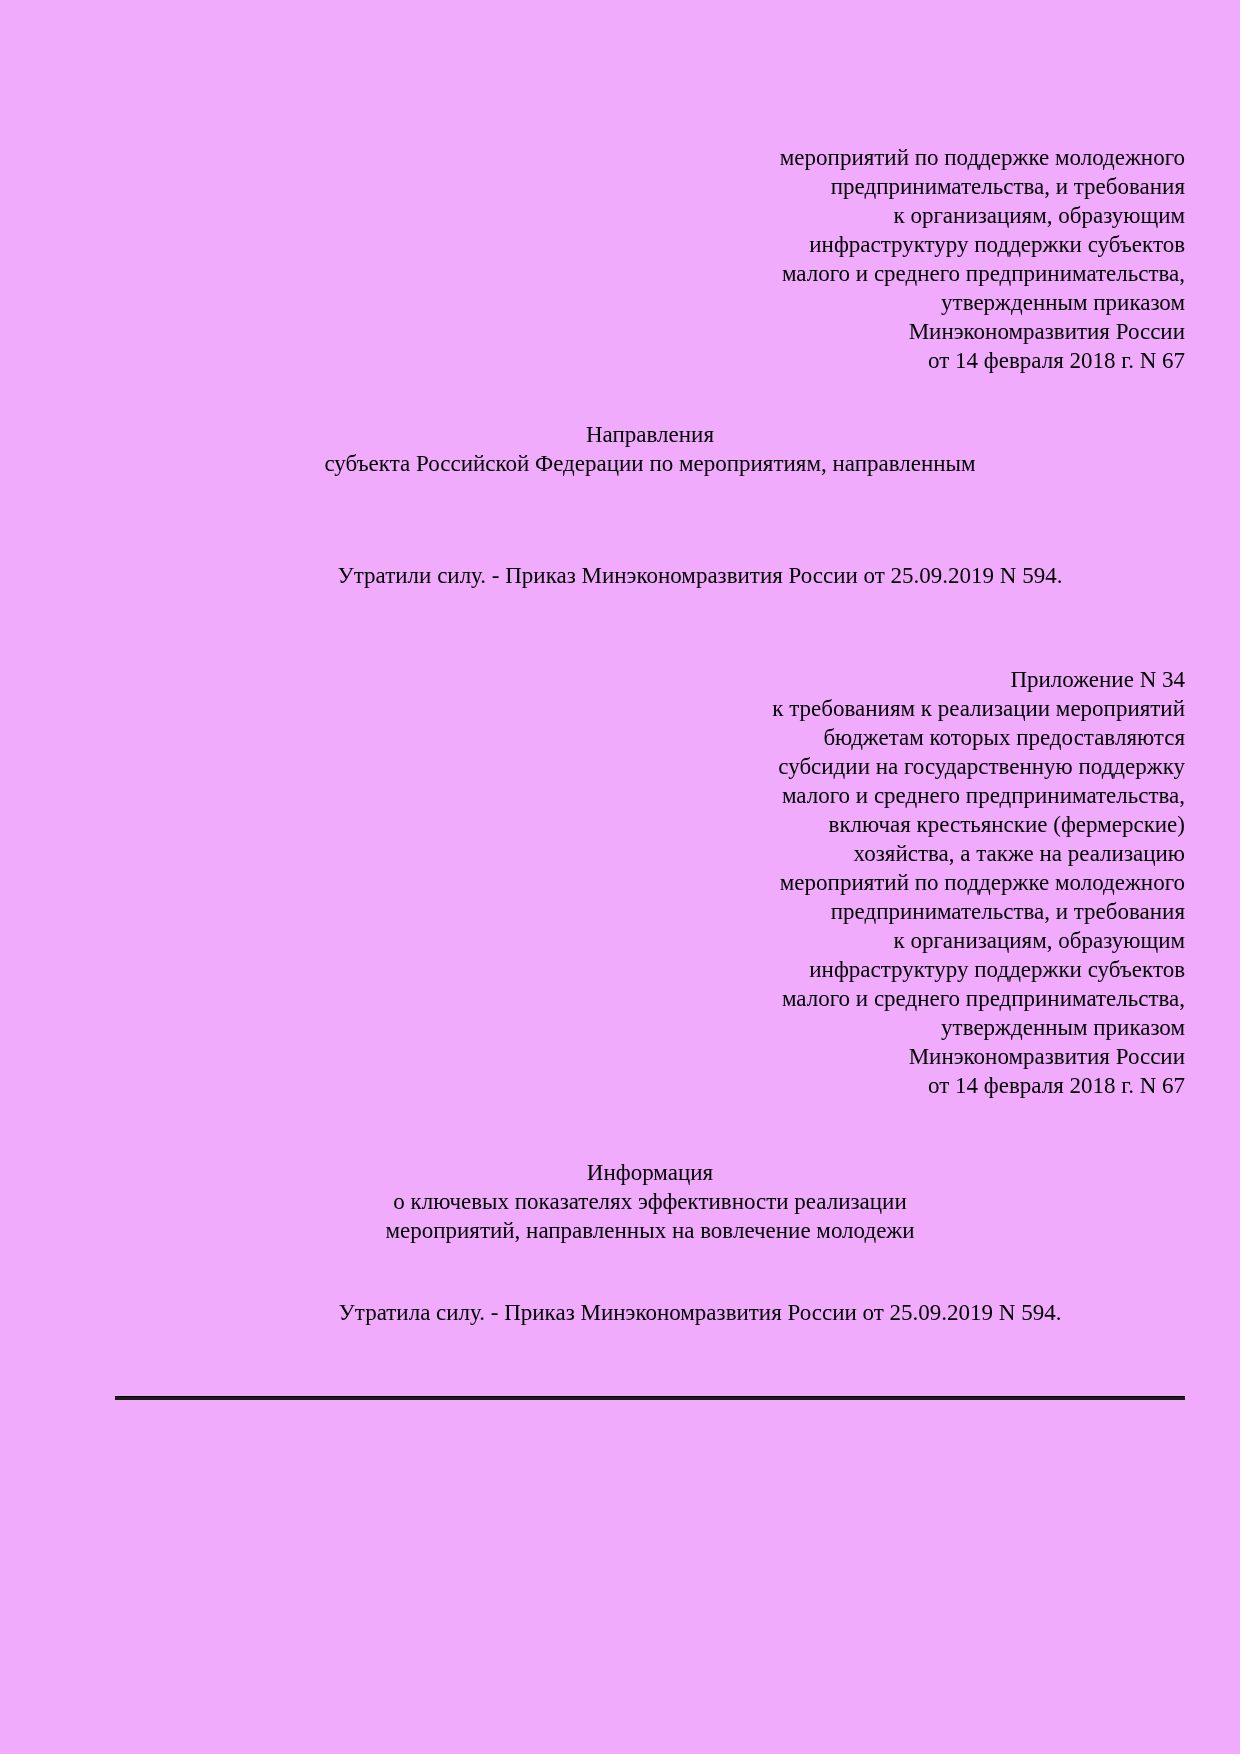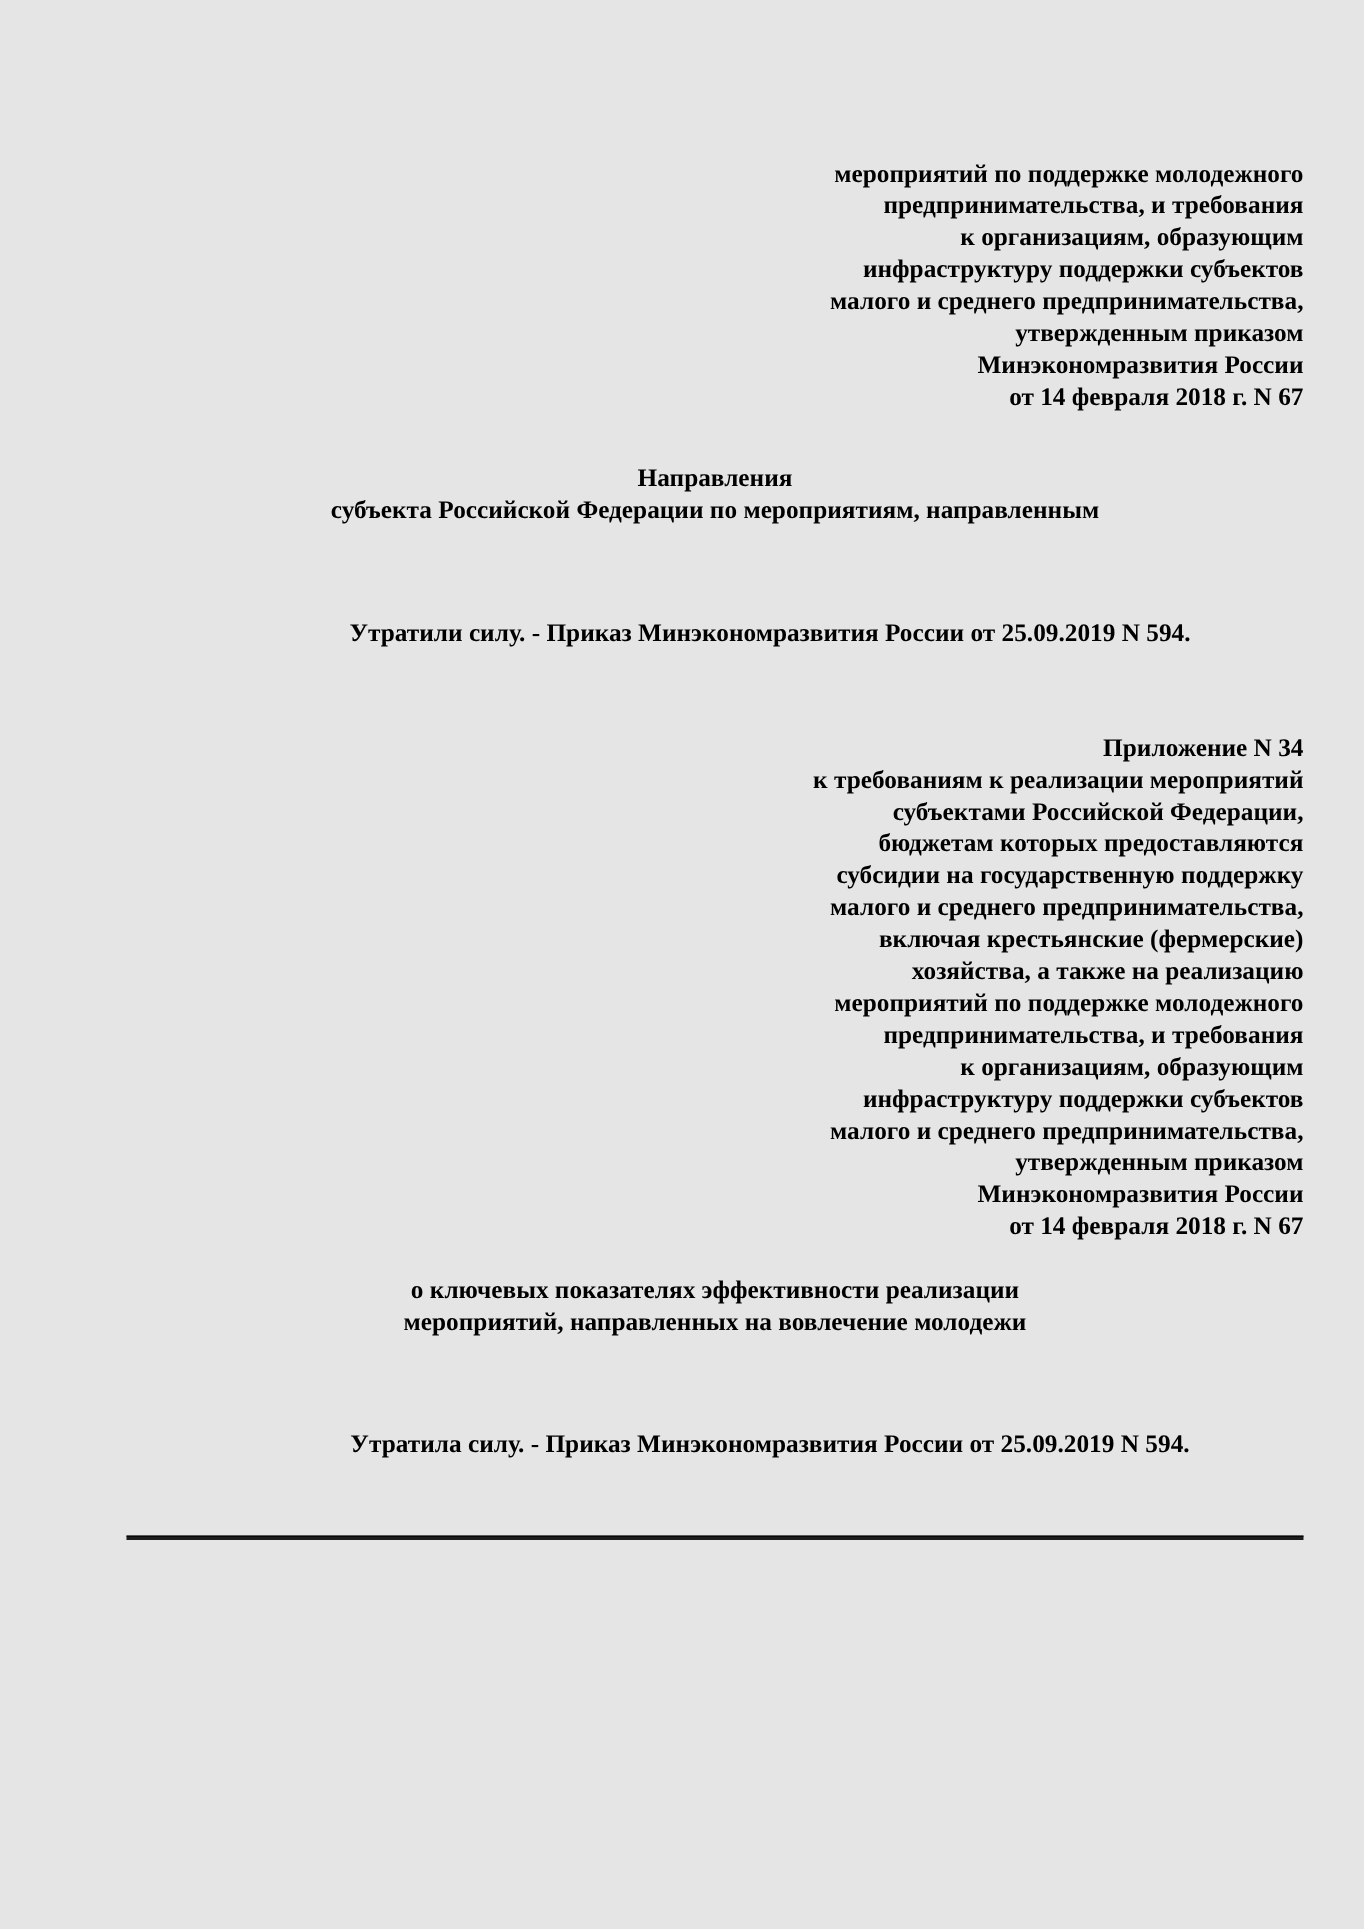--- a/index.html
+++ b/index.html
@@ -4,27 +4,26 @@
 <style>
   html, body {
     margin: 0;
     padding: 0;
     background: #ffffff;
   }
   .page {
     position: relative;
     width: 1240px;
     height: 1754px;
-    background: #e5e5e5;
+    background: #f0abfc;
     font-family: "Liberation Serif", "DejaVu Serif", serif;
     font-size: 23px;
     line-height: 29px;
     color: #000000;
     overflow: hidden;
-    font-weight: bold;
   }
   .content-col {
     position: absolute;
     left: 115px;
     width: 1070px;
   }
   .align-right { text-align: right; }
   .align-center { text-align: center; }
   .status-line {
     text-align: center;
@@ -59,37 +58,37 @@
   <div class="content-col align-center" style="top:420px;">
     <div class="line">Направления</div>
     <div class="line">субъекта Российской Федерации по мероприятиям, направленным</div>
   </div>
 
   <div class="content-col status-line" style="top:561px;">Утратили силу. - Приказ Минэкономразвития России от 25.09.2019 N 594.</div>
 
   <div class="content-col align-right" style="top:665px;">
     <div class="line">Приложение N 34</div>
     <div class="line">к требованиям к реализации мероприятий</div>
-    <div class="line">субъектами Российской Федерации,</div>
     <div class="line">бюджетам которых предоставляются</div>
     <div class="line">субсидии на государственную поддержку</div>
     <div class="line">малого и среднего предпринимательства,</div>
     <div class="line">включая крестьянские (фермерские)</div>
     <div class="line">хозяйства, а также на реализацию</div>
     <div class="line">мероприятий по поддержке молодежного</div>
     <div class="line">предпринимательства, и требования</div>
     <div class="line">к организациям, образующим</div>
     <div class="line">инфраструктуру поддержки субъектов</div>
     <div class="line">малого и среднего предпринимательства,</div>
     <div class="line">утвержденным приказом</div>
     <div class="line">Минэкономразвития России</div>
     <div class="line">от 14 февраля 2018 г. N 67</div>
   </div>
 
   <div class="content-col align-center" style="top:1158px;">
+    <div class="line">Информация</div>
     <div class="line">о ключевых показателях эффективности реализации</div>
     <div class="line">мероприятий, направленных на вовлечение молодежи</div>
   </div>
 
   <div class="content-col status-line" style="top:1298px;">Утратила силу. - Приказ Минэкономразвития России от 25.09.2019 N 594.</div>
 
   <div class="rule" style="top:1396px;"></div>
 
 </div>
 

